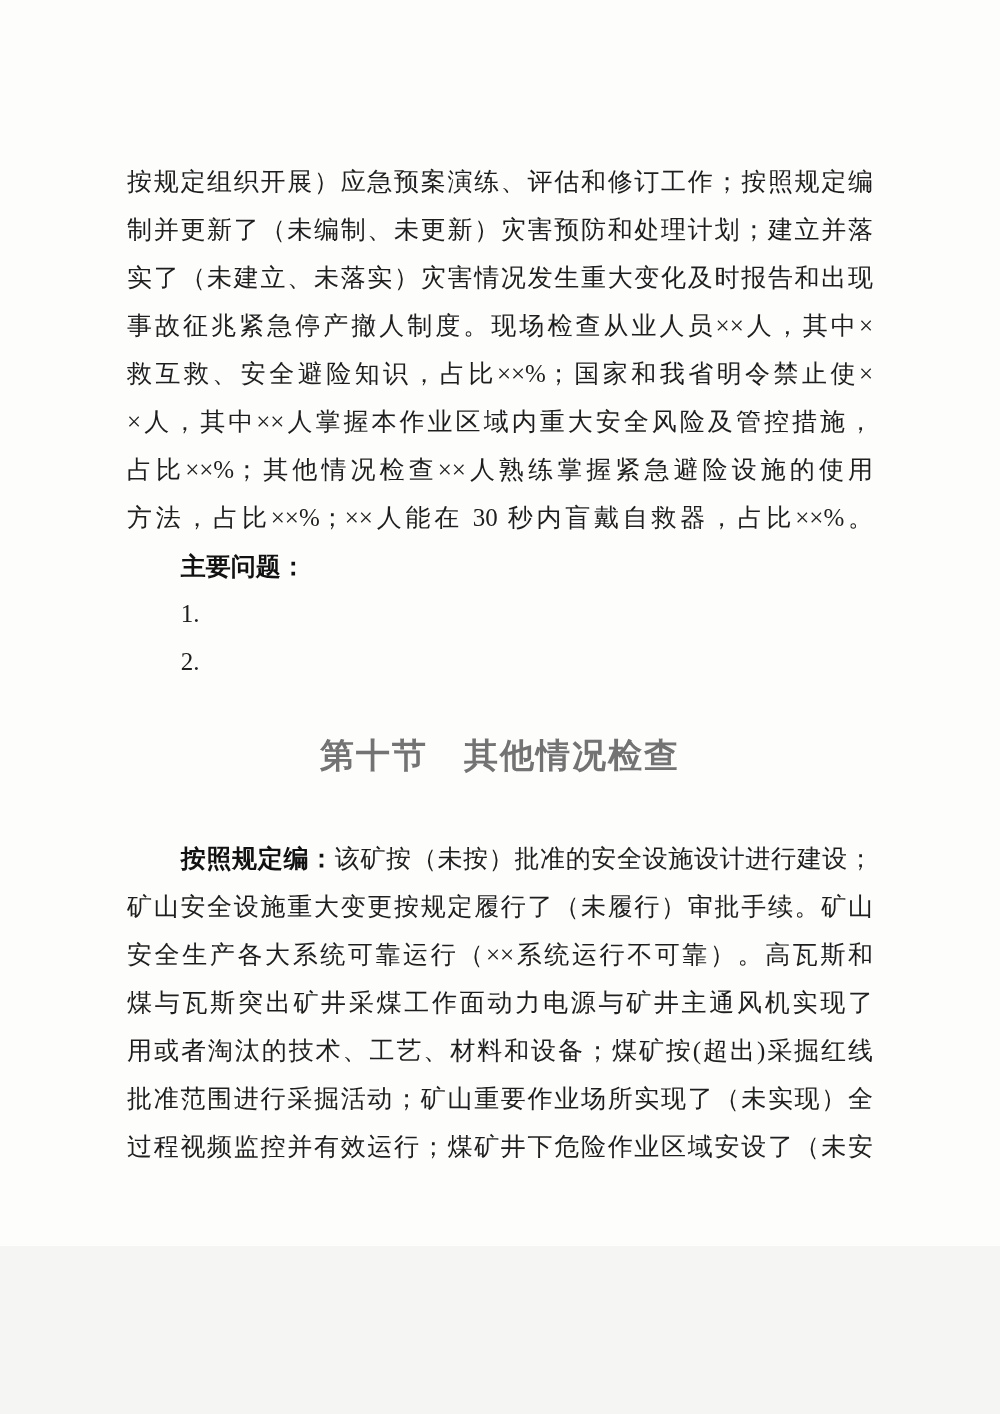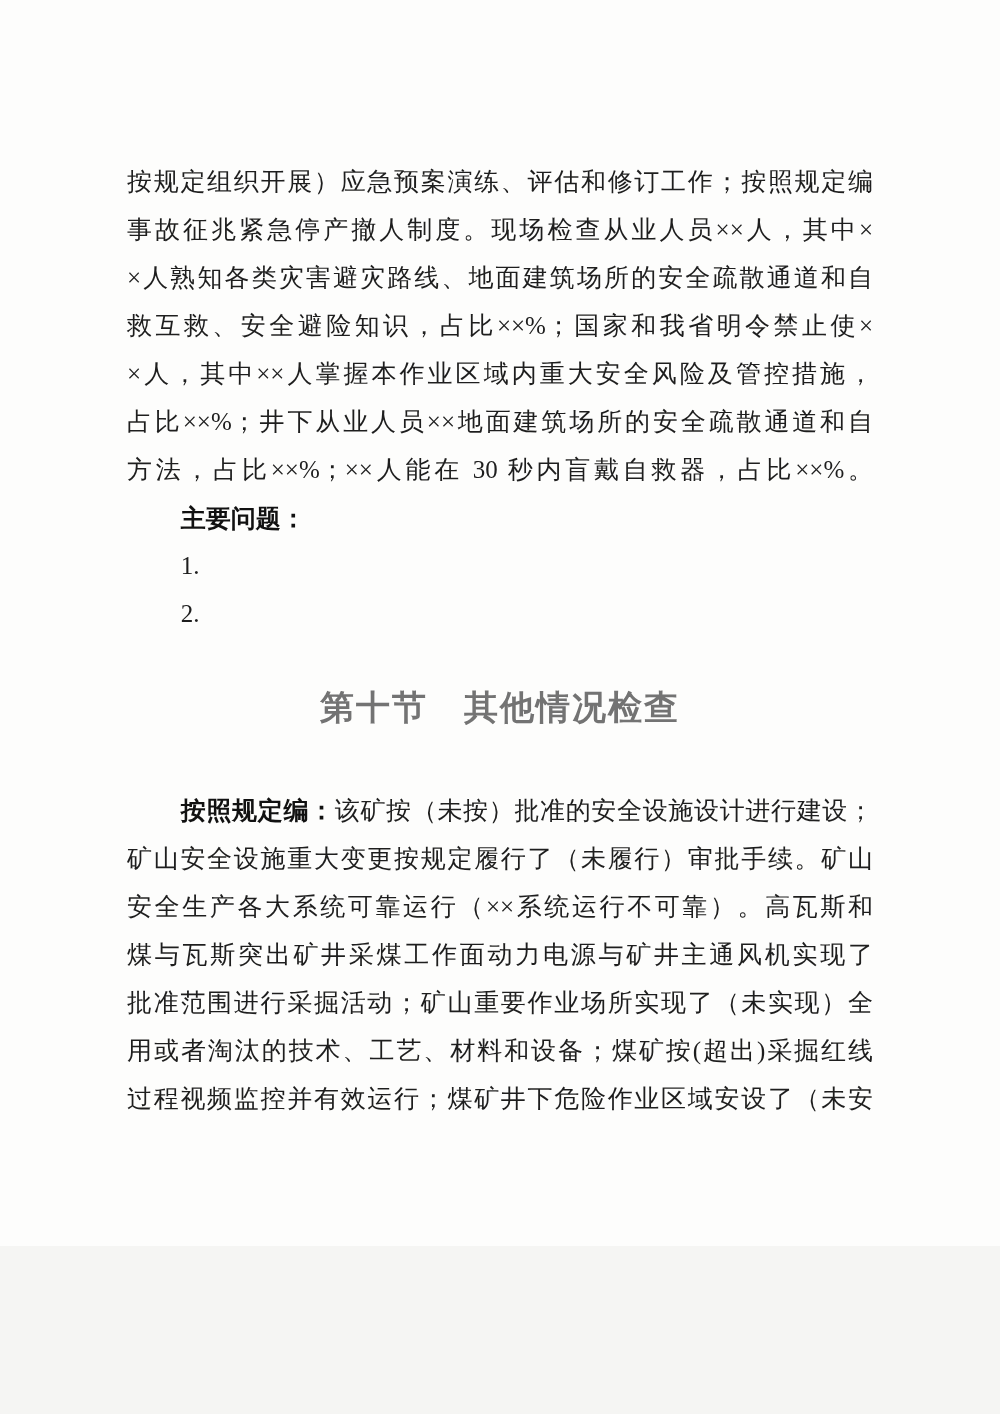--- a/index.html
+++ b/index.html
@@ -61,40 +61,41 @@
   }
 </style>
 </head>
 <body>
 
 <div class="page">
   <div class="content">
 
     <div>
       <div class="line">按规定组织开展）应急预案演练、评估和修订工作；按照规定编</div>
+      <div class="line">制并更新了（未编制、未更新）灾害预防和处理计划；建立并落</div>
+      <div class="line">实了（未建立、未落实）灾害情况发生重大变化及时报告和出现</div>
       <div class="line">事故征兆紧急停产撤人制度。现场检查从业人员××人，其中×</div>
-      <div class="line">×人熟知各类灾害避灾路线、地面建筑场所的安全疏散通道和自</div>
       <div class="line">救互救、安全避险知识，占比××%；国家和我省明令禁止使×</div>
       <div class="line">×人，其中××人掌握本作业区域内重大安全风险及管控措施，</div>
-      <div class="line">占比××%；井下从业人员××地面建筑场所的安全疏散通道和自</div>
+      <div class="line">占比××%；其他情况检查××人熟练掌握紧急避险设施的使用</div>
       <div class="line">方法，占比××%；××人能在 30 秒内盲戴自救器，占比××%。</div>
     </div>
 
     <div class="line noj indent lead-bold">主要问题：</div>
     <div class="line noj indent">1.</div>
     <div class="line noj indent">2.</div>
 
     <div class="section-heading">第十节　其他情况检查</div>
 
     <div>
       <div class="line indent"><span class="lead-bold">按照规定编：</span><span>该矿按（未按）批准的安全设施设计进行建设；</span></div>
       <div class="line">矿山安全设施重大变更按规定履行了（未履行）审批手续。矿山</div>
       <div class="line">安全生产各大系统可靠运行（××系统运行不可靠）。高瓦斯和</div>
       <div class="line">煤与瓦斯突出矿井采煤工作面动力电源与矿井主通风机实现了</div>
+      <div class="line">用或者淘汰的技术、工艺、材料和设备；煤矿按(超出)采掘红线</div>
       <div class="line">批准范围进行采掘活动；矿山重要作业场所实现了（未实现）全</div>
-      <div class="line">用或者淘汰的技术、工艺、材料和设备；煤矿按(超出)采掘红线</div>
       <div class="line">过程视频监控并有效运行；煤矿井下危险作业区域安设了（未安</div>
     </div>
 
   </div>
 
   <div class="page-number">- 27 -</div>
 </div>
 
 </body></html>

